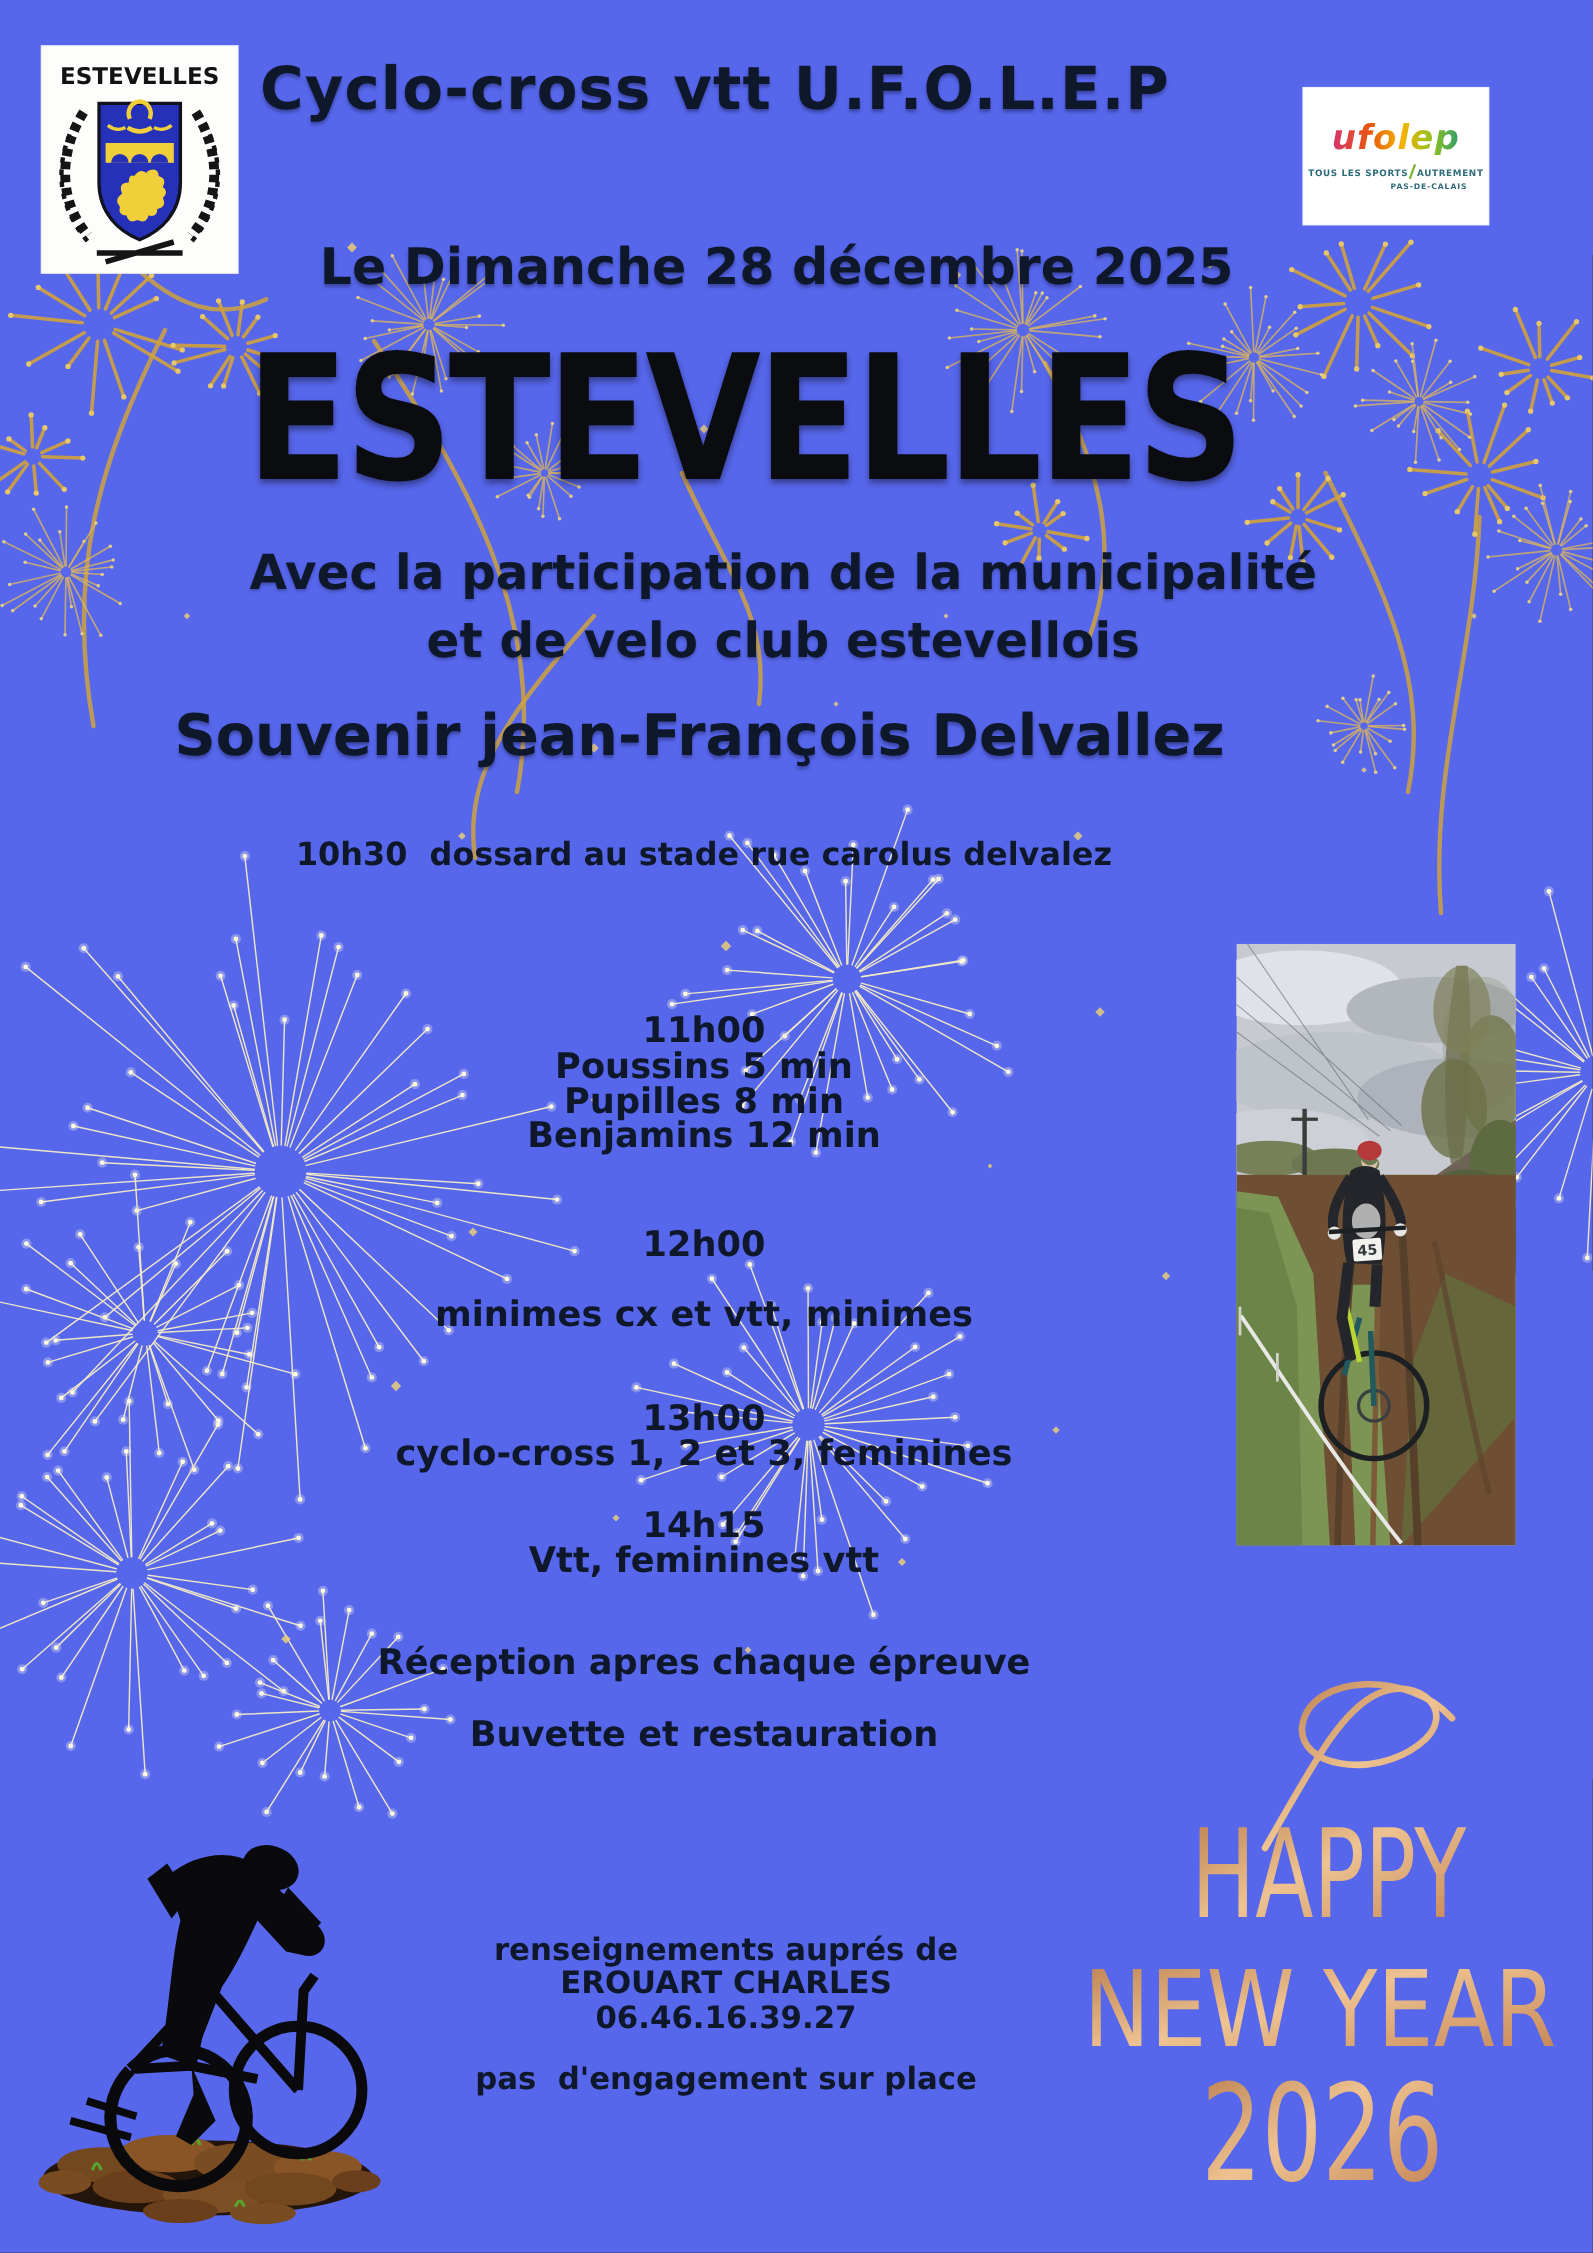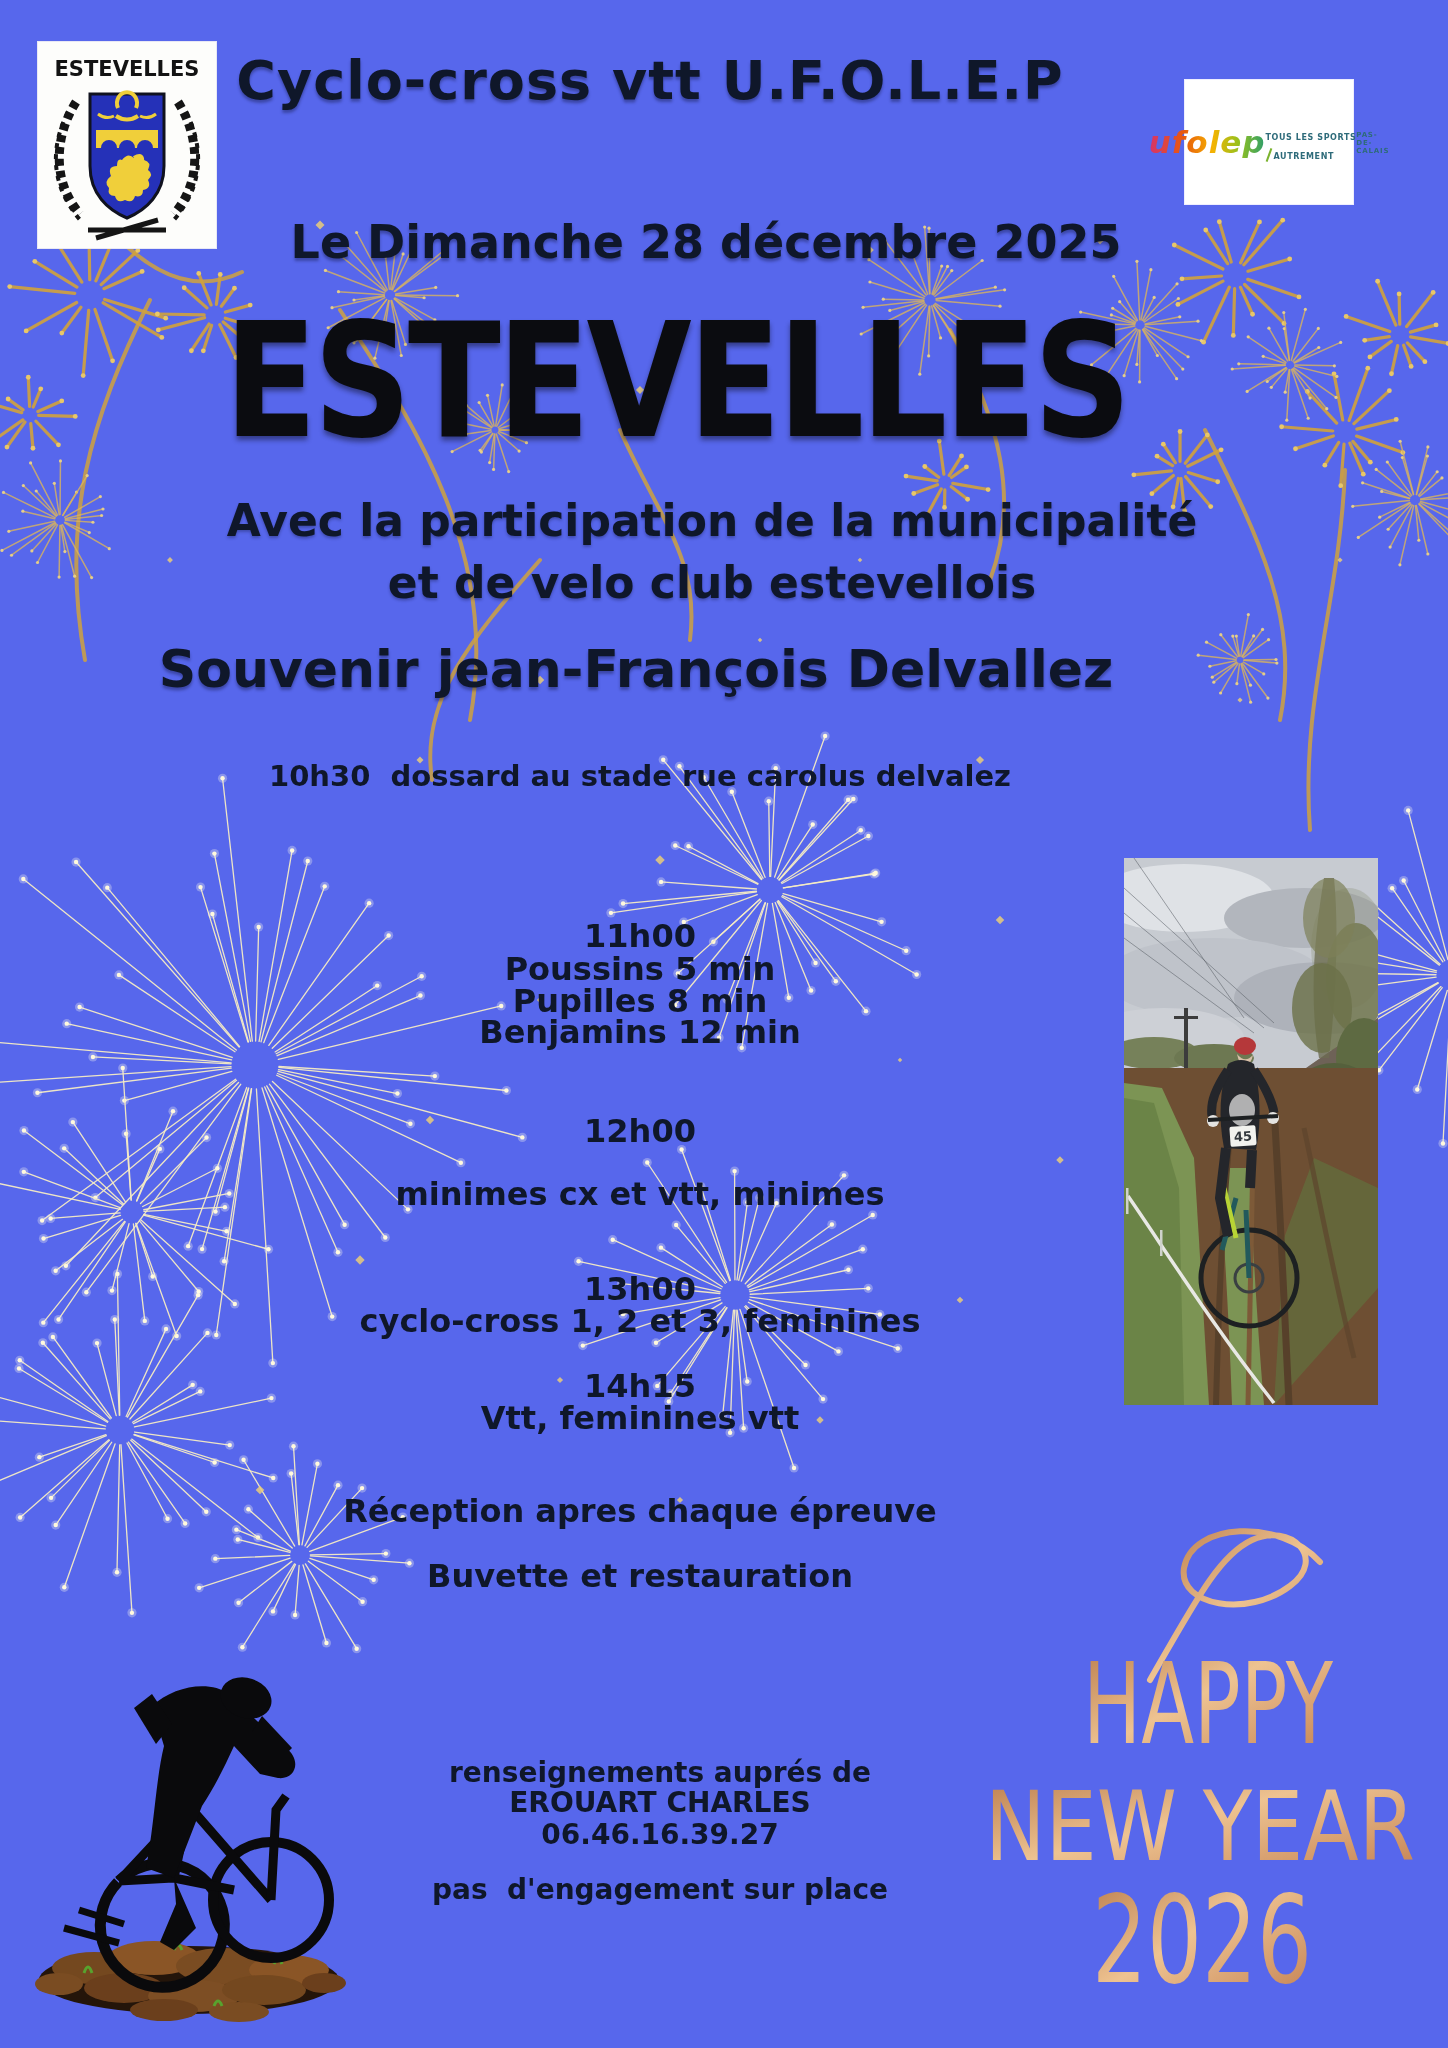--- a/index.html
+++ b/index.html
@@ -42,22 +42,22 @@
   .crest-box{left:38px; top:42px; width:178px; height:206px; background:#fdfdfb; box-shadow:0 0 0 1px #e8e8f5;}
   
   .ufolep-box{left:1185px; top:80px; width:168px; height:124px; background:#ffffff; box-shadow:0 0 0 1px #eef;}
   .ufolep-brand{
     font-size:31px; font-weight:bold; font-style:italic; letter-spacing:1px;
     background:linear-gradient(90deg,#d6336c 0%,#e8590c 30%,#f5b301 55%,#94c11f 78%,#2e9e6b 100%);
     -webkit-background-clip:text; background-clip:text; color:transparent;
     line-height:1;
   }
   .ufolep-tag{font-size:8px; color:#2e6b7a; letter-spacing:.6px; font-weight:bold; white-space:nowrap;}
-  .ufolep-region{font-size:7px; color:#2e6b7a; letter-spacing:.8px; font-weight:bold; text-align:left;}
-  .ufolep-inner{display:flex; align-items:center; justify-content:center; height:100%;}
+  .ufolep-region{font-size:7px; color:#2e6b7a; letter-spacing:.8px; font-weight:bold; text-align:right;}
+  .ufolep-inner{display:flex; flex-direction:column; align-items:center; justify-content:center; height:100%;}
   .slash{display:inline-block; width:2px; height:14px; background:#7bb32e; transform:rotate(20deg); margin:0 3px; vertical-align:middle;}
 
   .copper-text{fill:url(#copperGrad); font-family:"DejaVu Sans","Liberation Sans",sans-serif;}
 </style>
 </head>
 <body>
 
 <div class="poster">
 
   <svg class="fx" width="1448" height="2048" viewBox="0 0 1448 2048">

